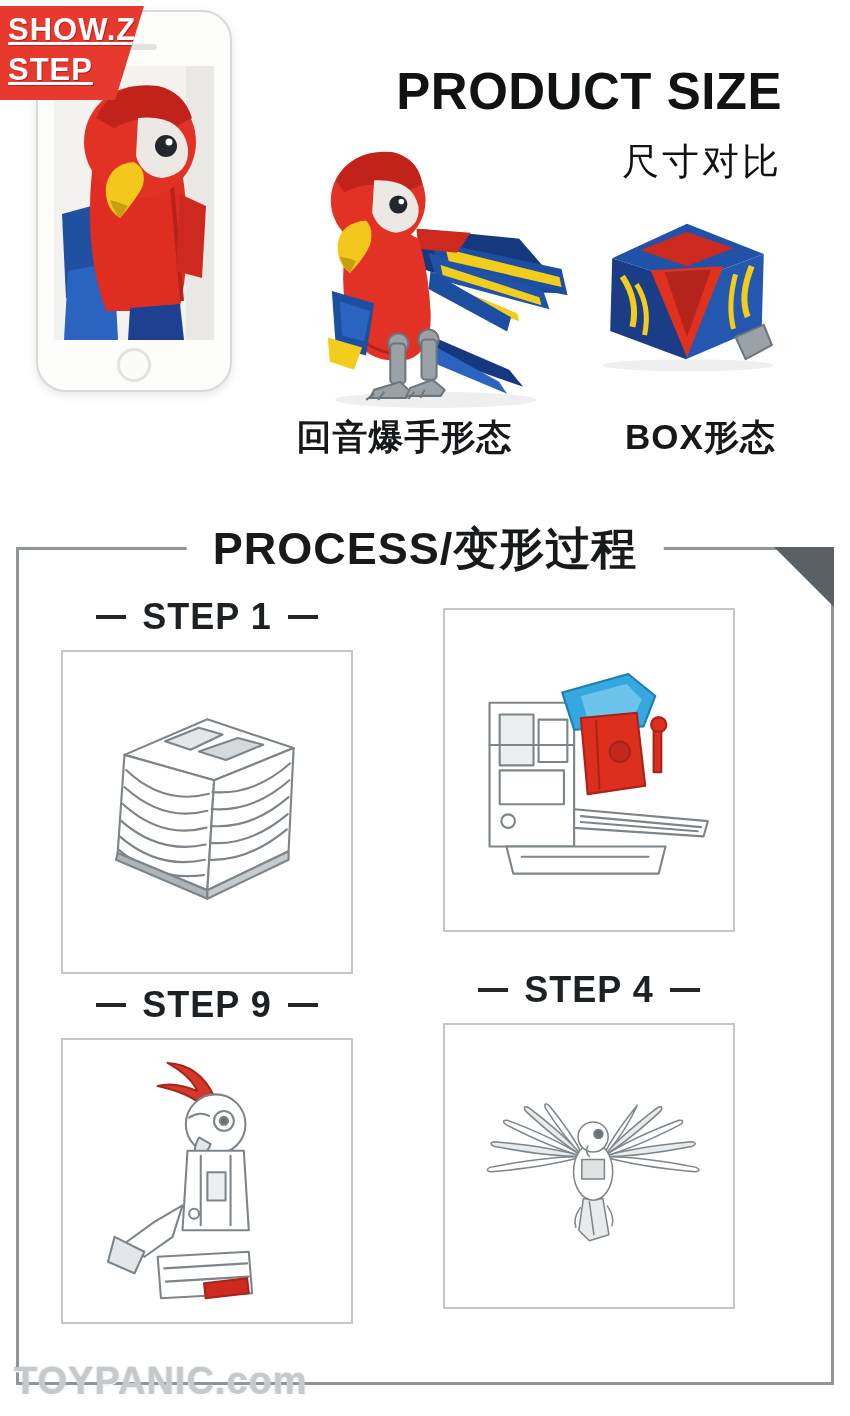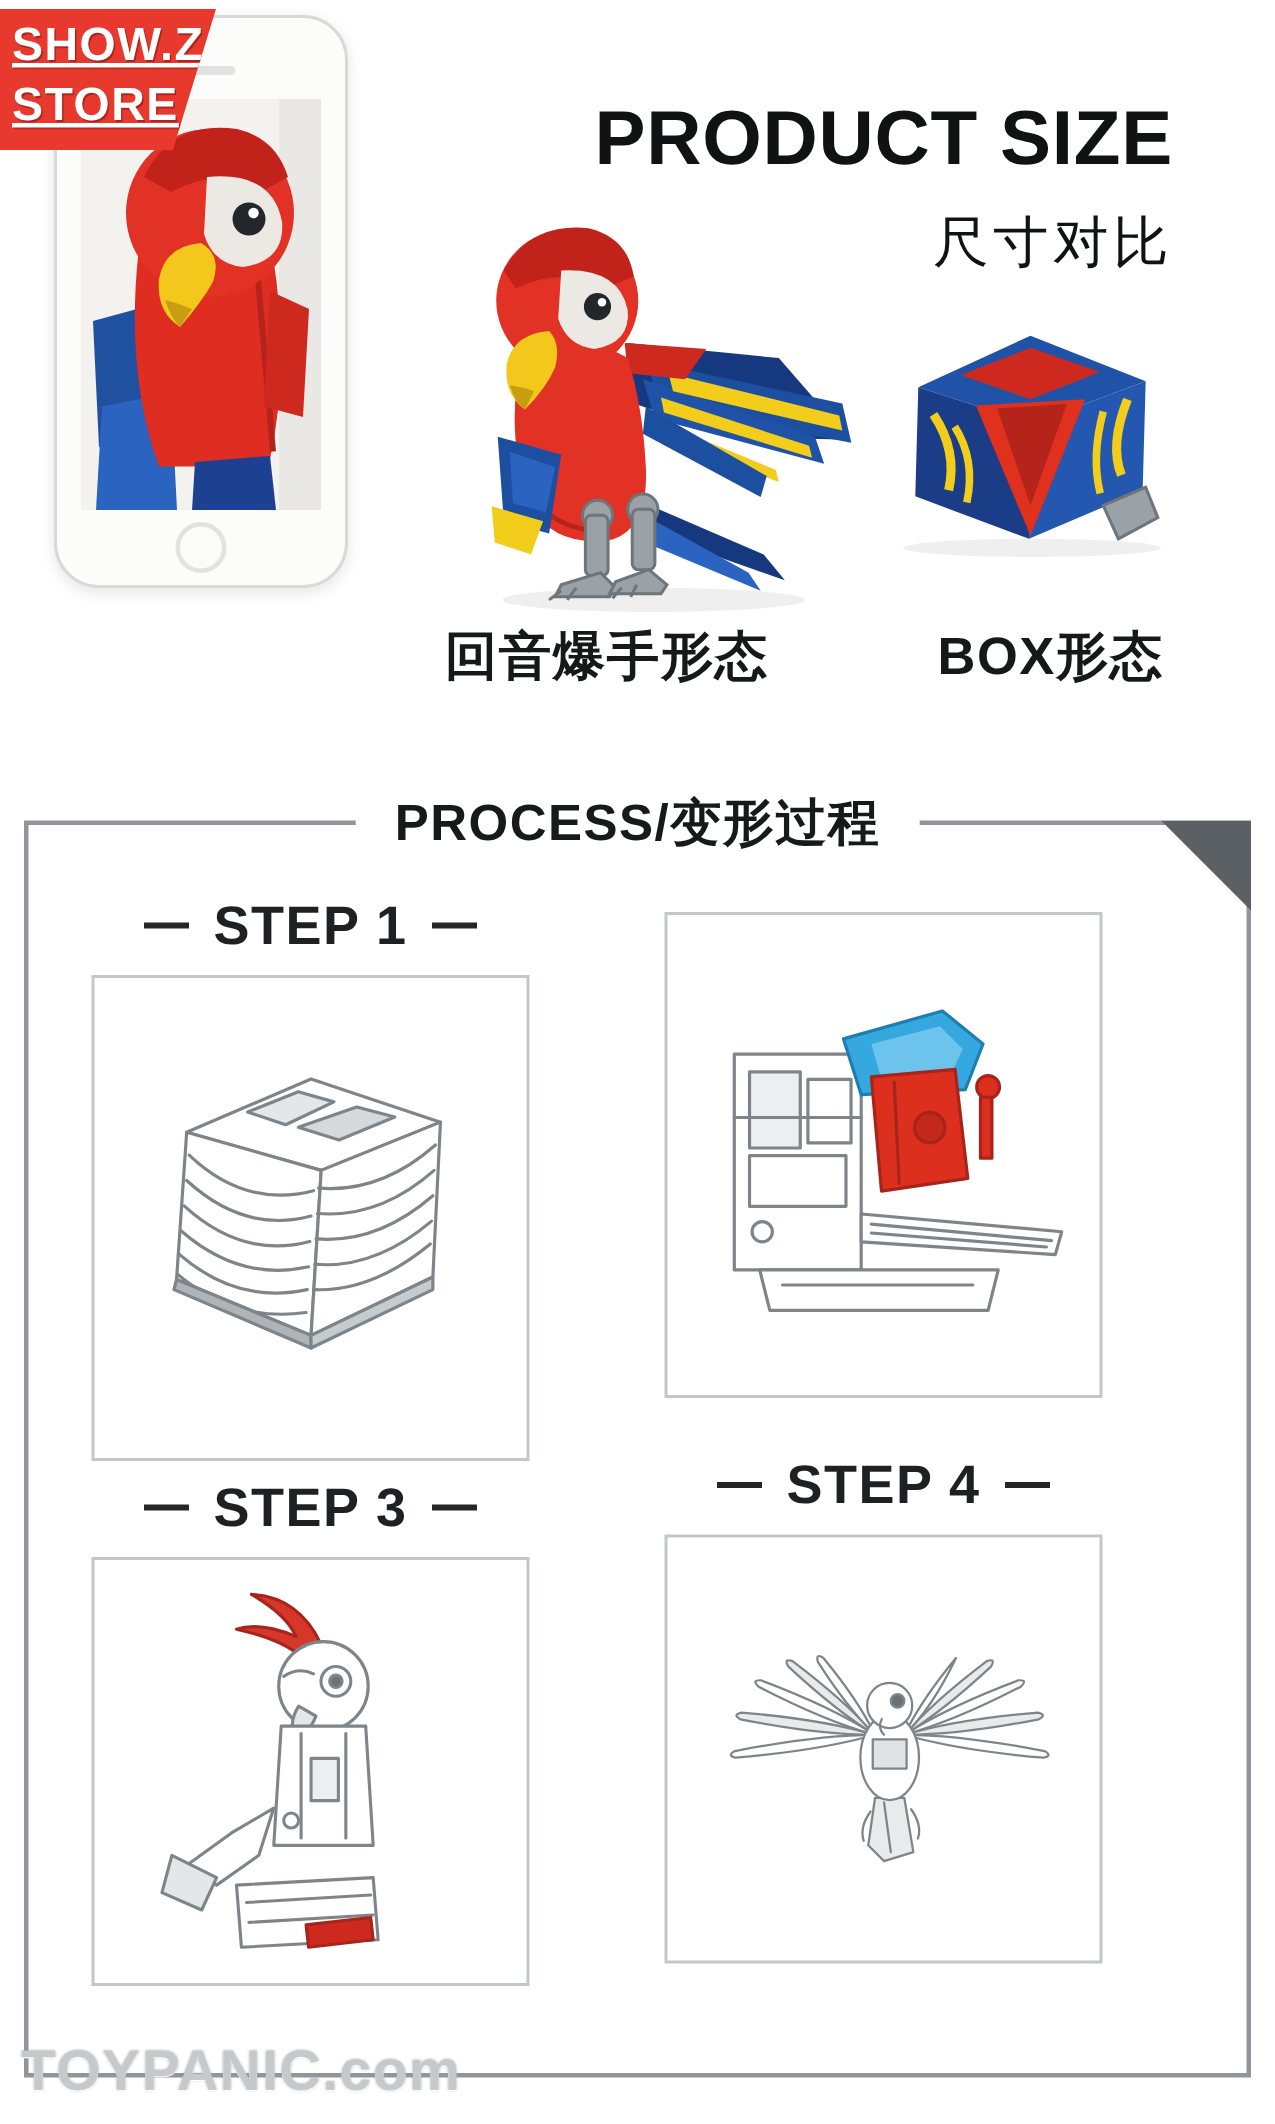--- a/index.html
+++ b/index.html
@@ -49,21 +49,21 @@
     font-weight:600; color:#16181a; letter-spacing:1px; }
   .label-robot{ left:262px; width:285px; }
   .label-box{ left:598px; width:205px; }
 
   
   .process-box{ position:absolute; left:16px; top:547px; width:818px; height:838px;
     border:3px solid var(--frame_gray,#8f959b); background:#fff; }
   .corner-fold{ position:absolute; top:-3px; right:-3px; width:60px; height:60px;
     background:#5b6065; clip-path:polygon(0 0,100% 0,100% 100%); }
   .process-title{ position:absolute; top:-32px; left:50%; transform:translateX(-50%);
-    background:#fff; padding:0 26px; font-size:34px; line-height:62px; font-weight:900;
+    background:#fff; padding:0 26px; font-size:45px; line-height:62px; font-weight:900;
     color:var(--text_dark,#17191b); white-space:nowrap; letter-spacing:1px;text-align:right; }
 
   .step{ position:absolute; width:292px; }
   .step-pos-1{ left:42px;  top:46px; }
   .step-pos-2{ left:424px; top:46px; }
   .step-pos-3{ left:42px;  top:434px; }
   .step-pos-4{ left:424px; top:419px; }
   .step-title{ display:flex; align-items:center; justify-content:center; gap:16px; }
   .step-title .dash{ width:30px; height:4px; background:#23272a; }
   .step-title .label{ font-size:36px; font-weight:900; color:#1d2124; letter-spacing:1px; }
@@ -76,21 +76,21 @@
   .toypanic{ position:absolute; left:14px; top:1360px; font-size:38px; font-weight:900;
     color:#c6c9cc; letter-spacing:1px; text-shadow:0 1px 0 #fff, 0 0 2px #a3a8ab; }
 </style>
 </head>
 <body>
 
 <div class="canvas">
 
   <div class="store-banner">
     <div class="store-line">SHOW.Z</div>
-    <div class="store-line">STORE</div>
+    <div class="store-line">STEP</div>
   </div>
 
   <div class="phone">
     <div class="phone-speaker"></div>
     <div class="phone-camera"></div>
     <div class="phone-screen">
       <svg viewBox="0 0 160 274" preserveAspectRatio="xMidYMid slice">
         <rect width="160" height="274" fill="#f3f2ef"></rect>
         <rect x="132" width="28" height="274" fill="#e9e8e5"></rect>
         <polygon points="8,148 52,136 58,225 12,232" fill="#2050a0"></polygon>
@@ -232,21 +232,21 @@
             <circle cx="242" cy="96" r="9" fill="#dd2f1e" stroke="#a8241a"></circle>
             <rect x="236" y="104" width="9" height="48" fill="#dd2f1e" stroke="#a8241a"></rect>
           </g>
         </svg>
       </div>
     </div>
 
     <div class="step step-pos-3">
       <div class="step-title">
         <span class="dash"></span>
-        <span class="label">STEP 3</span>
+        <span class="label">STEP 9</span>
         <span class="dash"></span>
       </div>
       <div class="step-frame">
         <svg viewBox="0 0 320 320">
           <g stroke="#7d858a" stroke-width="2.5" fill="#fff" stroke-linejoin="round" stroke-linecap="round">
             <path d="M168,58 Q150,20 112,18 Q140,34 148,52 Q120,40 100,46 Q136,54 152,68 Z" fill="#d5382a" stroke="#a8241a"></path>
             <circle cx="170" cy="92" r="36"></circle>
             <circle cx="180" cy="88" r="12"></circle>
             <circle cx="180" cy="88" r="5" fill="#6b7277"></circle>
             <path d="M150,108 Q140,124 150,136 Q160,126 164,116 Z" fill="#e4e7e9"></path>

